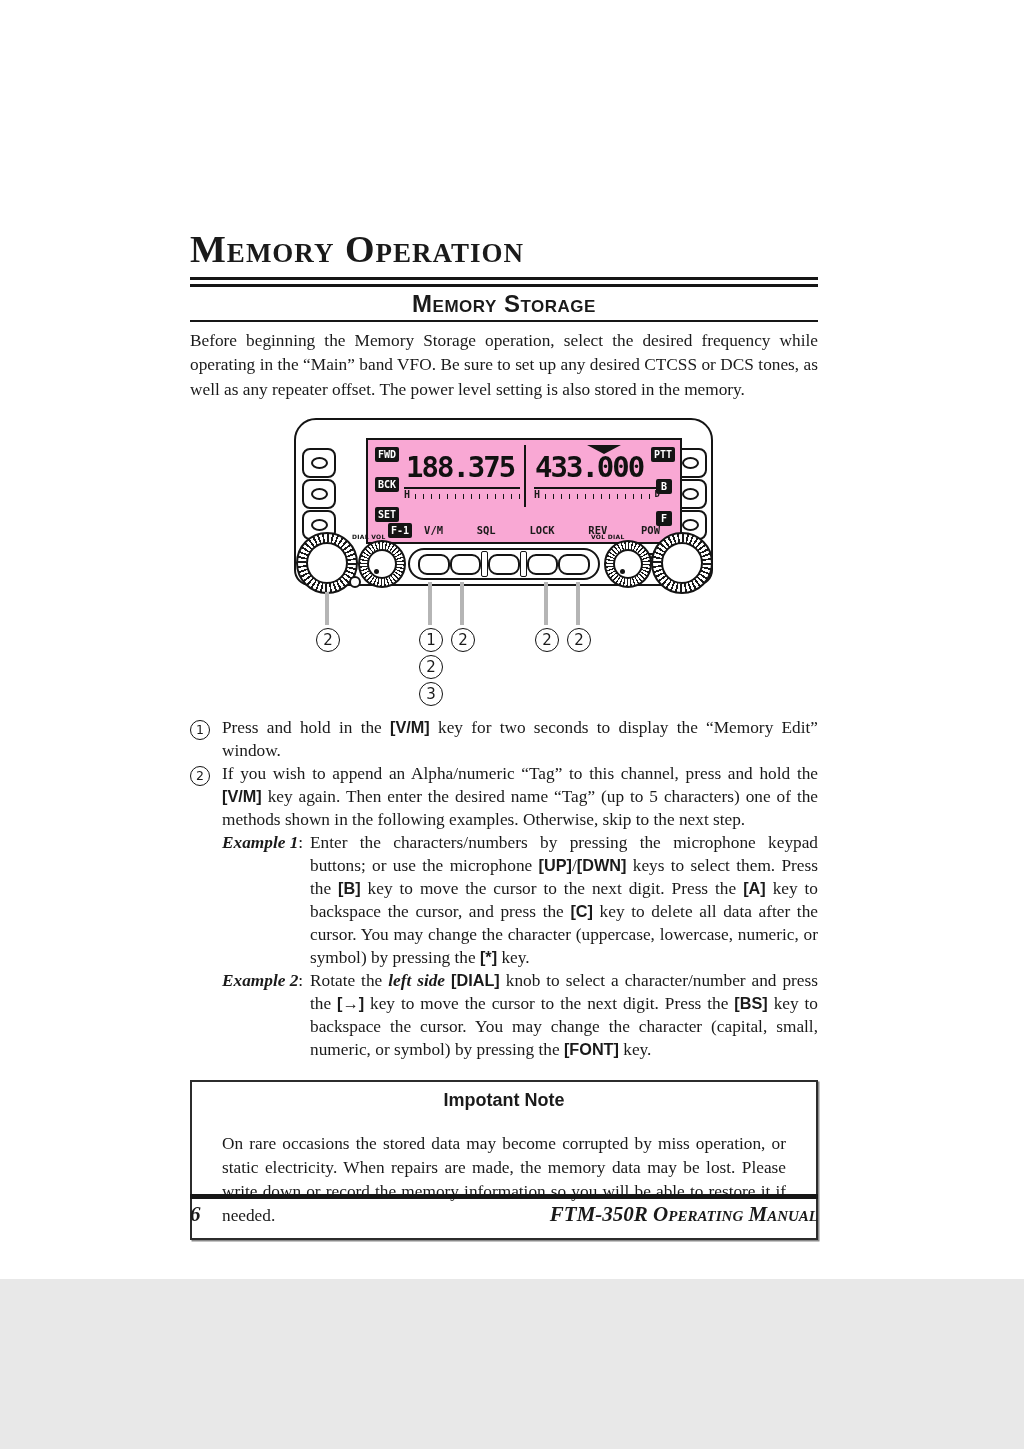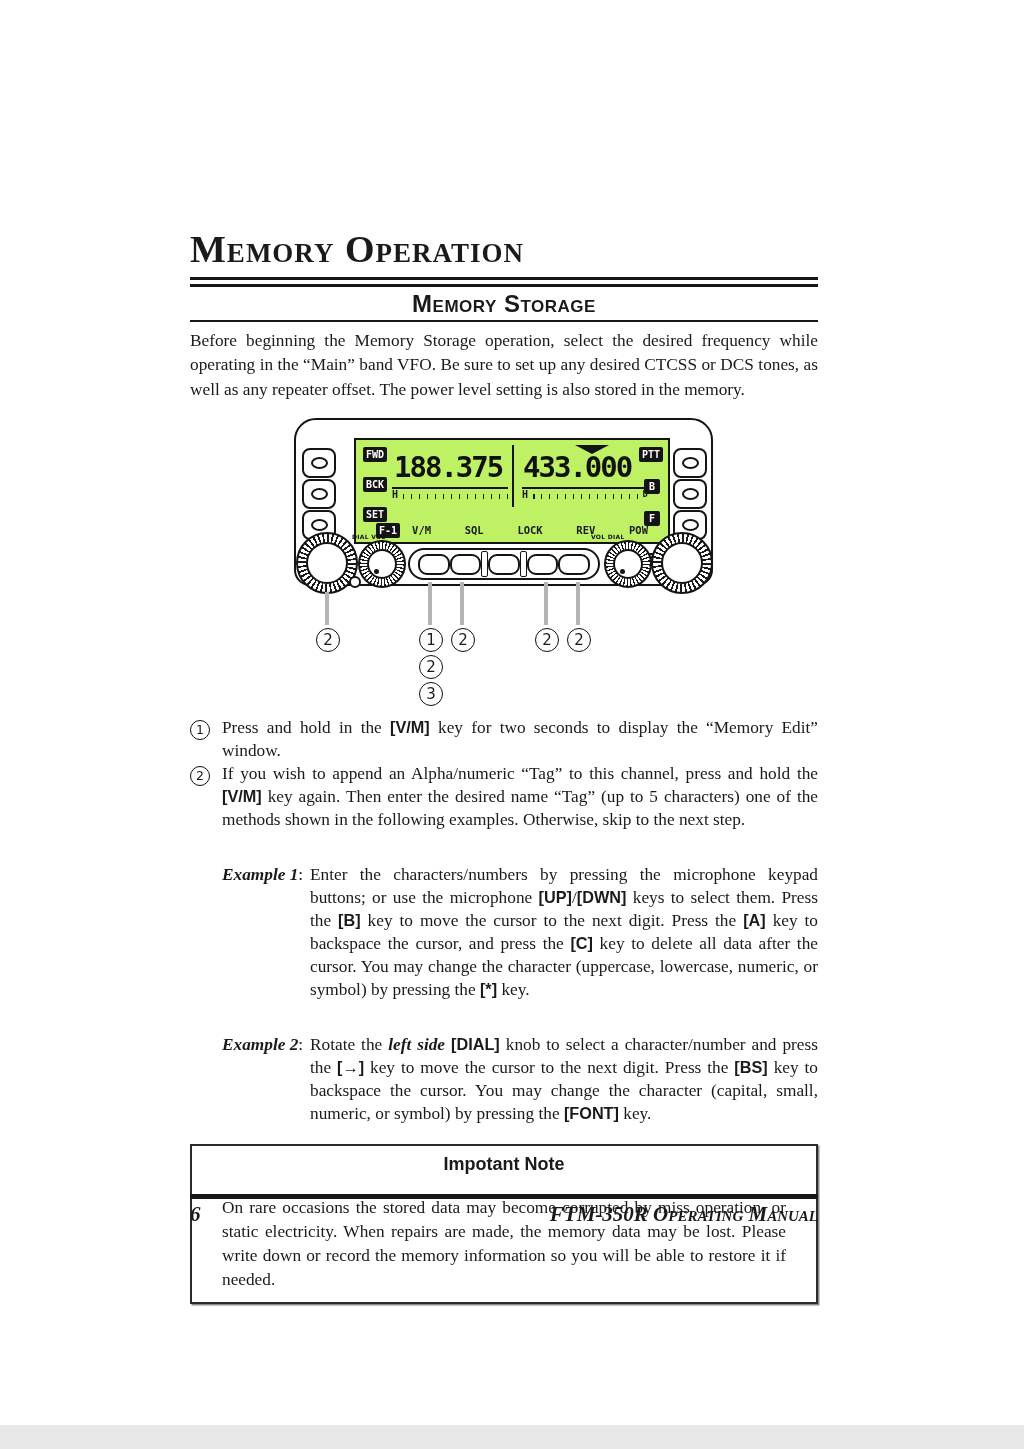--- a/index.html
+++ b/index.html
@@ -1,36 +1,36 @@
 <!DOCTYPE html>
 <html><head>
 <meta charset="utf-8">
 <style>
   html,body { margin:0; padding:0; background:#e8e8e8; }
-  .page { position:relative; width:1024px; height:1425px; background:#ffffff;
+  .page { position:relative; width:1024px; height:1279px; background:#ffffff;
           font-family:"Liberation Serif", serif; color:#1a1a1a; overflow:hidden;
           margin:0 auto; }
   .content { position:absolute; left:190px; top:230px; width:628px; }
 
   
   .page-title { font-family:"Liberation Serif",serif; font-weight:bold; font-size:38px;
                 line-height:1; font-variant:small-caps; letter-spacing:1px; margin:0 0 9px 0; }
   .double-rule { height:4px; border-top:3.5px solid #161616; border-bottom:3.5px solid #161616; margin-bottom:3px; }
   .section-title { text-align:center; font-family:"Liberation Sans",sans-serif; font-weight:bold;
                    font-size:24px; line-height:1.15; font-variant:small-caps; letter-spacing:0.5px; margin:1px 0 2px 0; }
   .single-rule { border-top:2.5px solid #161616; margin-bottom:7px; }
 
   .intro { font-size:17.3px; line-height:24.5px; text-align:justify; margin:0; }
 
   
   .diagram { position:relative; width:420px; height:296px; margin:10px auto 0 auto; }
   .r-body { position:absolute; left:0; top:6px; width:415px; height:164px;
             border:2.5px solid #141414; border-radius:22px 22px 16px 16px; background:#fff; }
-  .r-display { position:absolute; left:60px; top:26px; width:312px; height:102px;
-               border:2.2px solid #141414; background:#bef264;text-align:center; }
+  .r-display { position:absolute; left:72px; top:26px; width:312px; height:102px;
+               border:2.2px solid #141414; background:#f9a8d4;text-align:center; }
   .lcd-badge { position:absolute; background:#141414; color:#fff;
                font:bold 10px/1.3 "DejaVu Sans Mono",monospace; padding:1px 3px; border-radius:2px; }
   .freq { position:absolute; top:13px; font:bold 29px/1 "DejaVu Sans Mono",monospace;
           letter-spacing:-2px; color:#111; }
   .lcd-divider { position:absolute; left:156px; top:5px; width:2px; height:62px; background:#141414; }
   .tri { position:absolute; left:219px; top:5px; width:0; height:0;
          border-left:17px solid transparent; border-right:17px solid transparent; border-top:9px solid #141414; }
   .meter { position:absolute; top:47px; }
   .meter .bar { height:2px; background:#141414; }
   .meter .row { display:flex; align-items:flex-start; margin-top:1px; }
@@ -64,21 +64,21 @@
         background:#fff; display:flex; align-items:center; justify-content:center;
         font:15px/1 "DejaVu Sans",sans-serif; }
 
   
   .steps { margin-top:8px; font-size:17.3px; line-height:23px; }
   .step { display:flex; }
   .step .marker { flex:0 0 32px; padding-top:1px; }
   .num-circle { display:inline-flex; width:18px; height:18px; border:1.4px solid #111; border-radius:50%;
                 align-items:center; justify-content:center; font:12.5px/1 "DejaVu Sans",sans-serif; }
   .step .btxt { flex:1; text-align:justify; }
-  .example { display:flex; margin-left:32px;margin-top:32px; }
+  .example { display:flex; margin-left:32px; }
   .example .elabel { flex:0 0 88px; }
   .example .btxt { flex:1; text-align:justify; }
 
   .seg-key { font-family:"Liberation Sans",sans-serif; font-weight:bold; font-size:0.94em; }
   .seg-bi  { font-weight:bold; font-style:italic; }
 
   
   .note-box { margin-top:19px; border:2.5px solid #2c2c2c; box-shadow:1.5px 1.5px 0 #8a8a8a;
               padding:8px 30px 10px 30px; }
   .note-title { text-align:center; font-family:"Liberation Sans",sans-serif; font-weight:bold;

